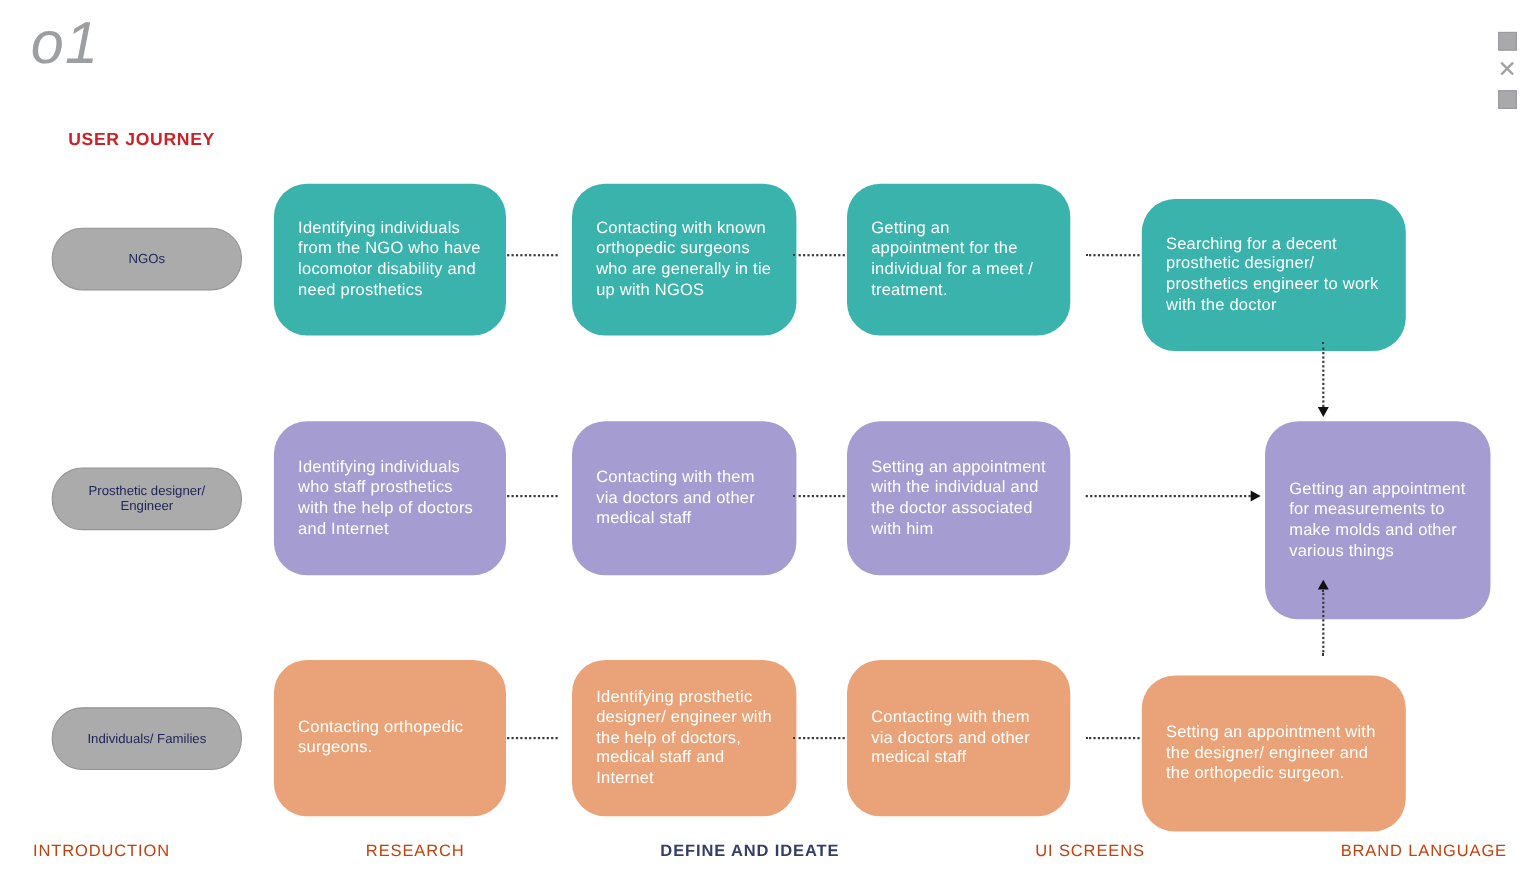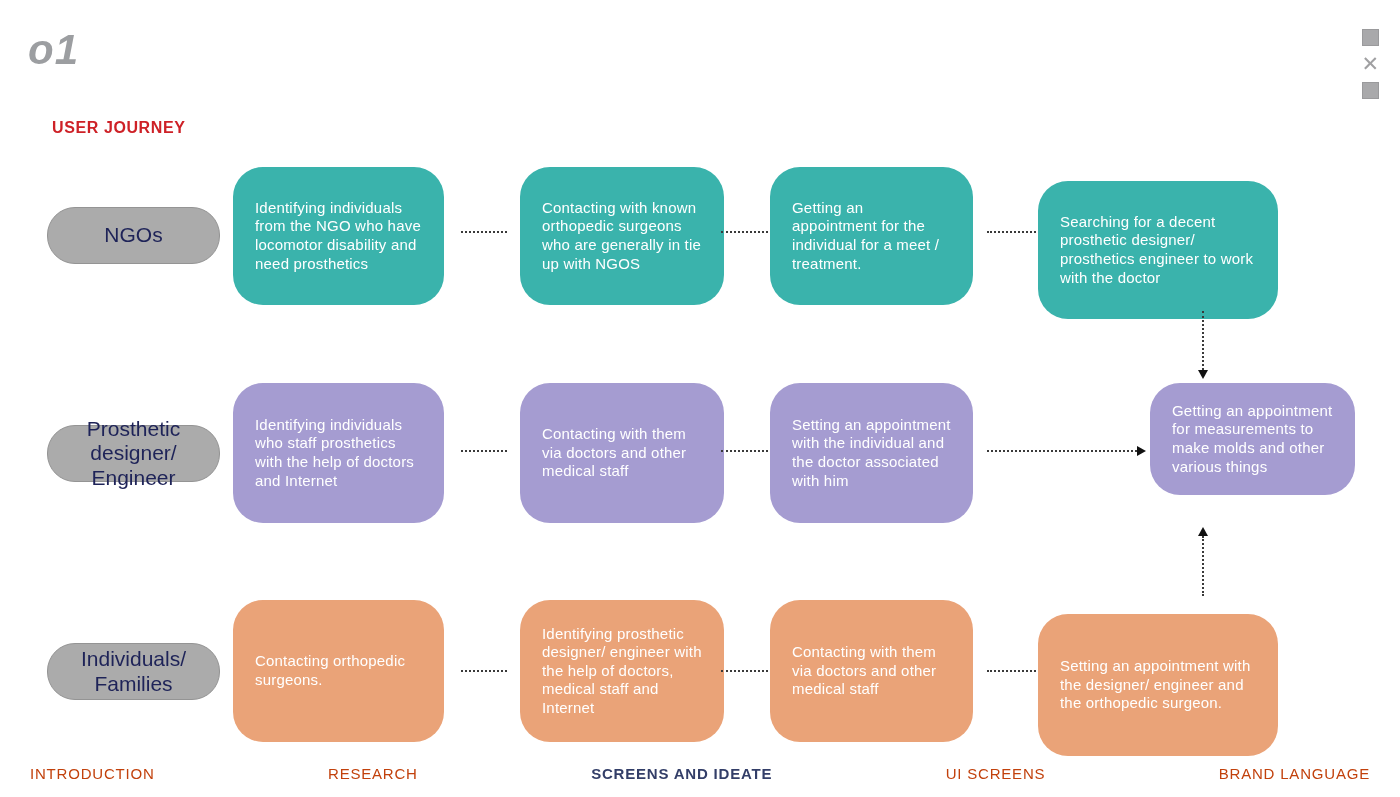--- a/index.html
+++ b/index.html
@@ -6,71 +6,71 @@
   html, body { background: #ffffff; }
   body {
     font-family: "Liberation Sans", "DejaVu Sans", sans-serif;
     width: 1400px; height: 797px;
     position: relative; overflow: hidden;
   }
   .stage { position: absolute; inset: 0; width: 1400px; height: 797px; background: #fff; }
 
   
   .logo {
-    position: absolute; left: 28px; top: 26px;
-    font-size: 42px; font-weight: bold; font-style: italic;
+    position: absolute; left: 28px; top: 8px;
+    font-size: 54px; font-weight: normal; font-style: italic;
     color: #9c9ea1; letter-spacing: 1px;
   }
   .win-controls {
     position: absolute; right: 21px; top: 29px;
     display: flex; flex-direction: column; align-items: center; gap: 8px;
   }
   .win-sq {
     width: 17px; height: 17px; background: #a9a9ab;
     border: 1px solid #9a9a9c; cursor: pointer;
   }
   .win-x {
     color: #a0a0a2; font-size: 21px; line-height: 20px; font-weight: bold;
     cursor: pointer; user-select: none;
   }
   .page-title {
-    position: absolute; left: 52px; top: 119px;
+    position: absolute; left: 62px; top: 119px;
     font-size: 16px; font-weight: bold; letter-spacing: 0.6px;
     color: #ce2127;
   }
 
   
   .pill {
     position: absolute; left: 47px; width: 173px; height: 57px;
     background: #ababab; border: 1px solid #949494; border-radius: 28px;
     display: flex; align-items: center; justify-content: center; text-align: center;
-    color: #1e2358; font-size: 21px; line-height: 1.15; padding: 4px 12px;
+    color: #1e2358; font-size: 12px; line-height: 1.15; padding: 4px 12px;
   }
   .pill.r1 { top: 207px; }
   .pill.r2 { top: 425px; }
   .pill.r3 { top: 643px; }
 
   .step {
     position: absolute; border-radius: 30px;
     display: flex; align-items: center;
     color: #ffffff; font-size: 15px; line-height: 1.24;
     padding: 18px 22px; letter-spacing: 0.2px;
   }
   .teal   { background: #3ab3ac; }
   .purple { background: #a59cd1; }
   .orange { background: #eaa378; }
 
   .row1 { top: 167px; height: 138px; }
   .row2 { top: 383px; height: 140px; }
   .row3 { top: 600px; height: 142px; }
-  .c1 { left: 233px;  width: 211px; }
+  .c1 { left: 249px;  width: 211px; }
   .c2 { left: 520px;  width: 204px; }
   .c3 { left: 770px;  width: 203px; }
   .c4 { left: 1038px; width: 240px; margin-top: 14px; }
-  .cfinal { left: 1150px; width: 205px; top: 383px; height: 112px; }
+  .cfinal { left: 1150px; width: 205px; top: 383px; height: 180px; }
 
   
   .hline { position: absolute; border-top: 2px dotted #3a3a3a; height: 0; }
   .vline { position: absolute; border-left: 2px dotted #3a3a3a; width: 0; }
   .arr-right {
     position: absolute; width: 0; height: 0;
     border-top: 5px solid transparent; border-bottom: 5px solid transparent;
     border-left: 9px solid #111;
   }
   .arr-down {
@@ -143,18 +143,18 @@
 
   <div class="vline" style="left:1202px; top:311px; height:59px;"></div>
   <div class="arr-down" style="left:1198px; top:370px;"></div>
 
   <div class="arr-up" style="left:1198px; top:527px;"></div>
   <div class="vline" style="left:1202px; top:536px; height:60px;"></div>
 
   <div class="footer">
     <div class="nav-item">INTRODUCTION</div>
     <div class="nav-item">RESEARCH</div>
-    <div class="nav-item active">SCREENS AND IDEATE</div>
+    <div class="nav-item active">DEFINE AND IDEATE</div>
     <div class="nav-item">UI SCREENS</div>
     <div class="nav-item">BRAND LANGUAGE</div>
   </div>
 
 </div>
 
 </body></html>

